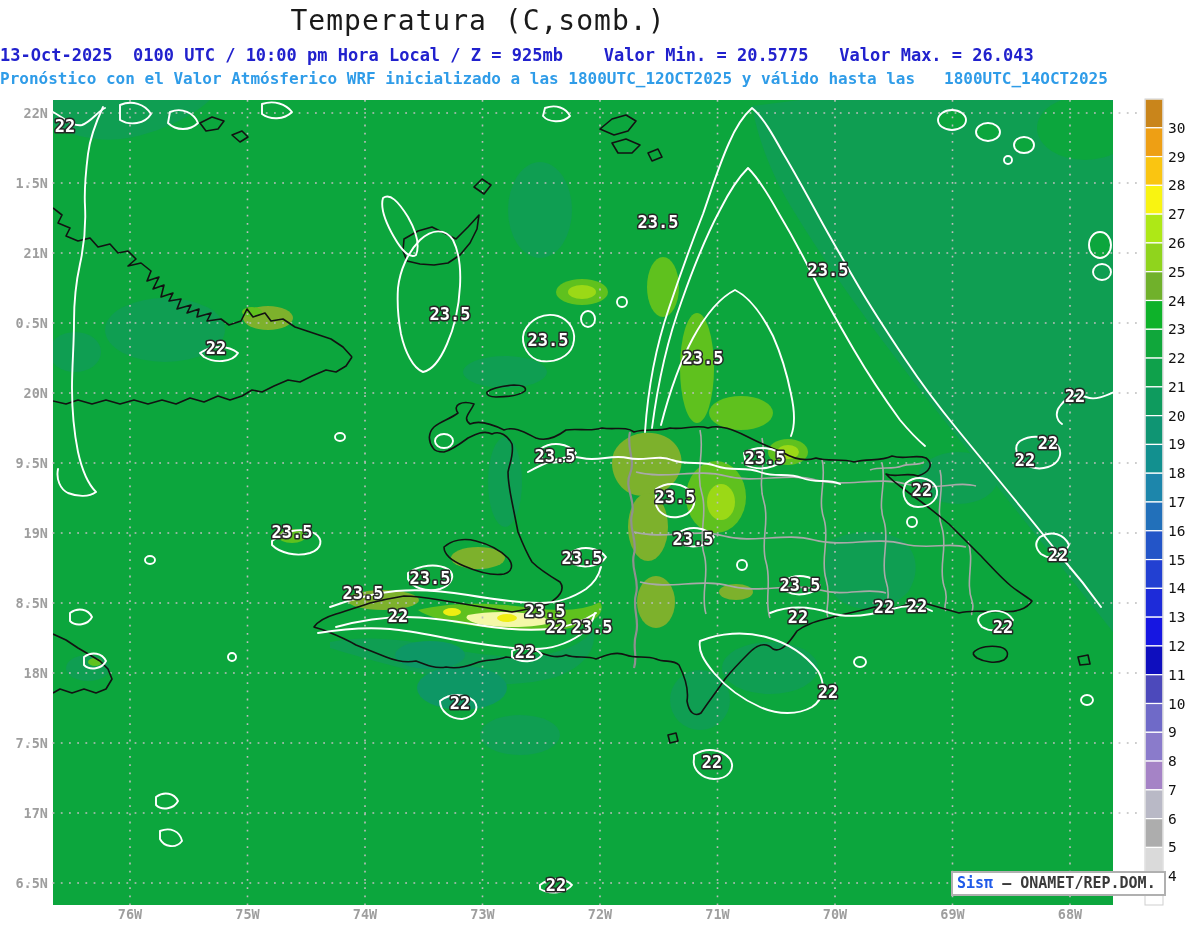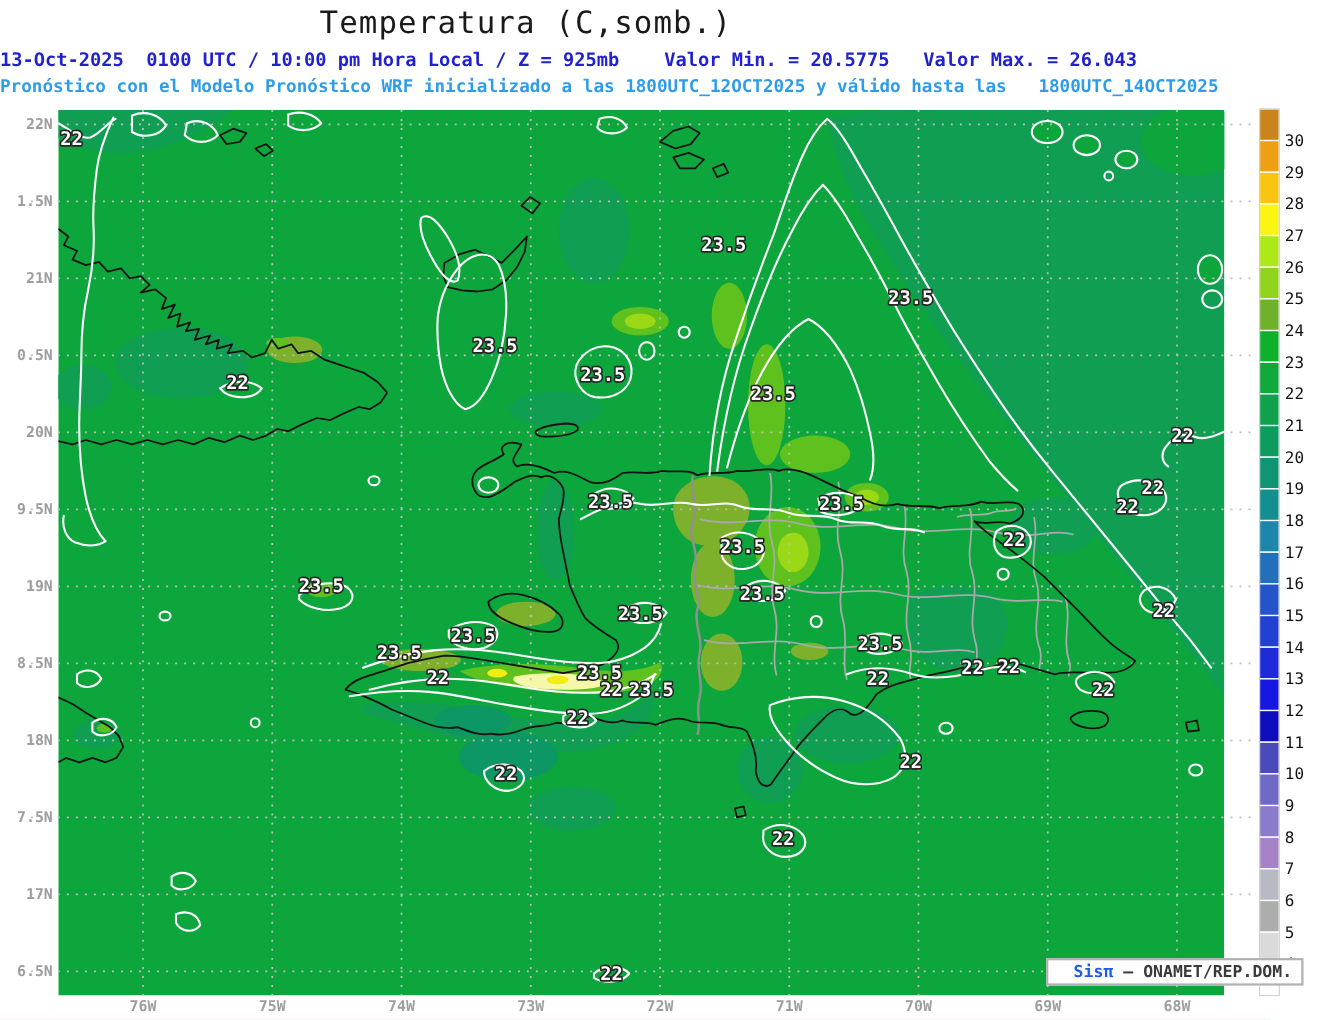--- a/index.html
+++ b/index.html
@@ -4,41 +4,41 @@
 <style>
   html,body{width:1200px;height:927px;margin:0;background:#ffffff;overflow:hidden;
             font-family:"DejaVu Sans Mono","Liberation Mono",monospace;}
   #stage{position:absolute;left:0;top:0;width:1200px;height:927px;}
   #map-svg{position:absolute;left:0;top:0;z-index:1;}
   .hdr{position:absolute;left:0;width:956px;text-align:center;white-space:pre;z-index:2;}
   #page-title{top:4px;font-size:28px;letter-spacing:1px;color:#1a1a1a;}
   #sub-line1{top:45px;font-size:17px;font-weight:bold;color:#2121cd;}
   #sub-line2{top:69px;font-size:16px;font-weight:bold;color:#2f9ce8;}
   #attribution-box{position:absolute;left:951px;top:871px;z-index:3;background:#ffffff;
-     border:2px solid #b0b0b0;padding:1px 8px 2px 23px;font-size:15px;font-weight:bold;white-space:pre;}
+     border:2px solid #b0b0b0;padding:1px 8px 2px 4px;font-size:15px;font-weight:bold;white-space:pre;}
   #attribution-box .brand{color:#1f5ae8;}
   #attribution-box .org{color:#3a3a3a;}
   .grid{stroke:#bdbdbd;stroke-width:1.6;stroke-dasharray:1.8 6.4;fill:none;}
   .axis{font-family:"DejaVu Sans Mono",monospace;font-size:13.5px;font-weight:bold;fill:#9e9e9e;}
   .clabel{font-family:"DejaVu Sans Mono",monospace;font-size:17px;font-weight:bold;fill:#ffffff;
           stroke:#262626;stroke-width:3px;paint-order:stroke;stroke-linejoin:round;}
   .cblabel{font-family:"DejaVu Sans Mono",monospace;font-size:14.5px;fill:#111111;}
   .wc{fill:none;stroke:#ffffff;stroke-width:1.9;stroke-linejoin:round;stroke-linecap:round;}
   .coast{fill:none;stroke:#121212;stroke-width:1.6;stroke-linejoin:round;}
   .pv{fill:none;stroke:#a9a9a9;stroke-width:1.6;stroke-linejoin:round;}
   .bd{fill:none;stroke:#909090;stroke-width:2.2;stroke-linejoin:round;}
 </style>
 </head>
 <body>
 
 <div id="stage">
 
   <div id="page-title" class="hdr">Temperatura (C,somb.)</div>
   <div id="sub-line1" class="hdr">13-Oct-2025  0100 UTC / 10:00 pm Hora Local / Z = 925mb    Valor Min. = 20.5775   Valor Max. = 26.043</div>
-  <div id="sub-line2" class="hdr">Pronóstico con el Modelo Pronóstico WRF inicializado a las 1800UTC_12OCT2025 y válido hasta las   1800UTC_14OCT2025</div>
+  <div id="sub-line2" class="hdr">Pronóstico con el Valor Atmósferico WRF inicializado a las 1800UTC_12OCT2025 y válido hasta las   1800UTC_14OCT2025</div>
 
   <svg id="map-svg" width="1200" height="927" viewBox="0 0 1200 927">
     <defs>
       <clipPath id="mapclip">
           <rect x="53" y="100" width="1060" height="805"></rect>
         </clipPath>
     </defs>
 
     <g clip-path="url(#mapclip)">
       <rect x="53" y="100" width="1060" height="805" fill="#0CA63D"></rect>

